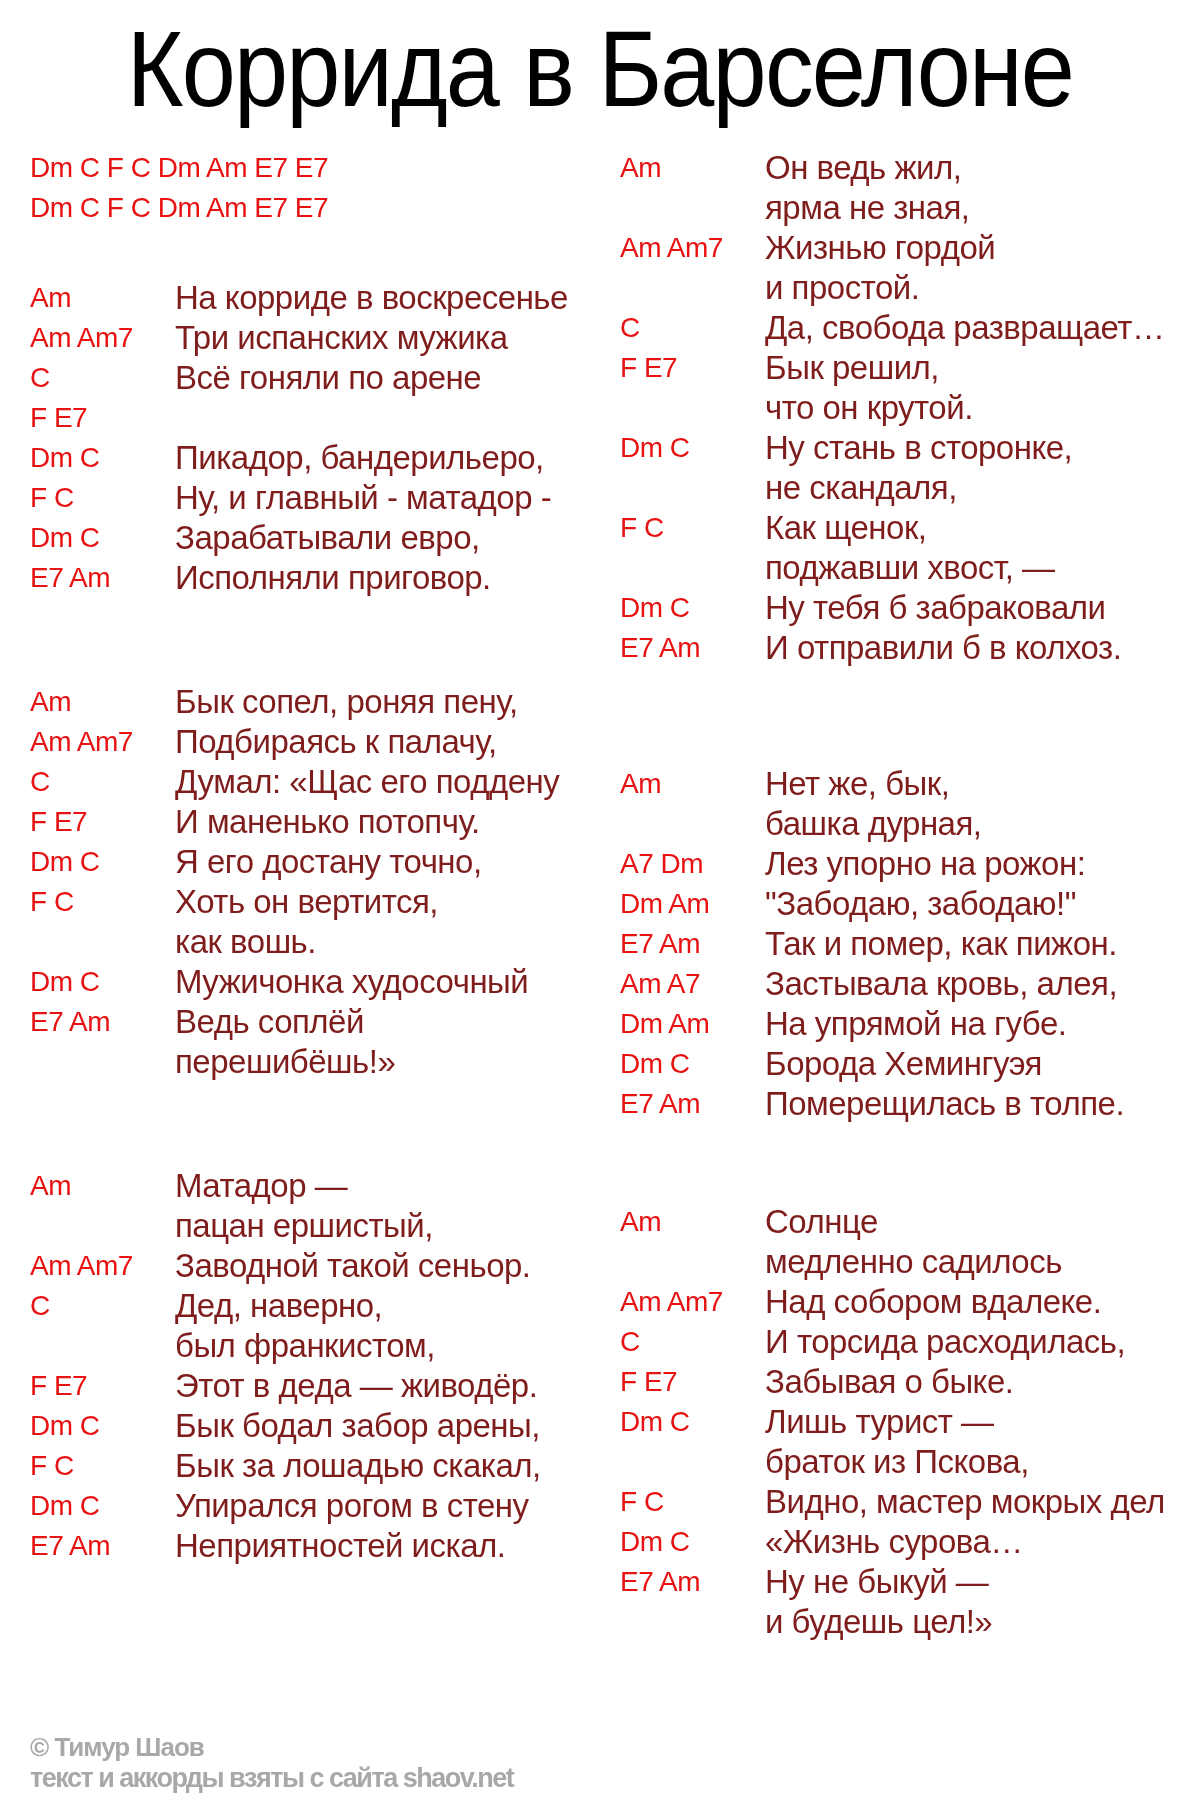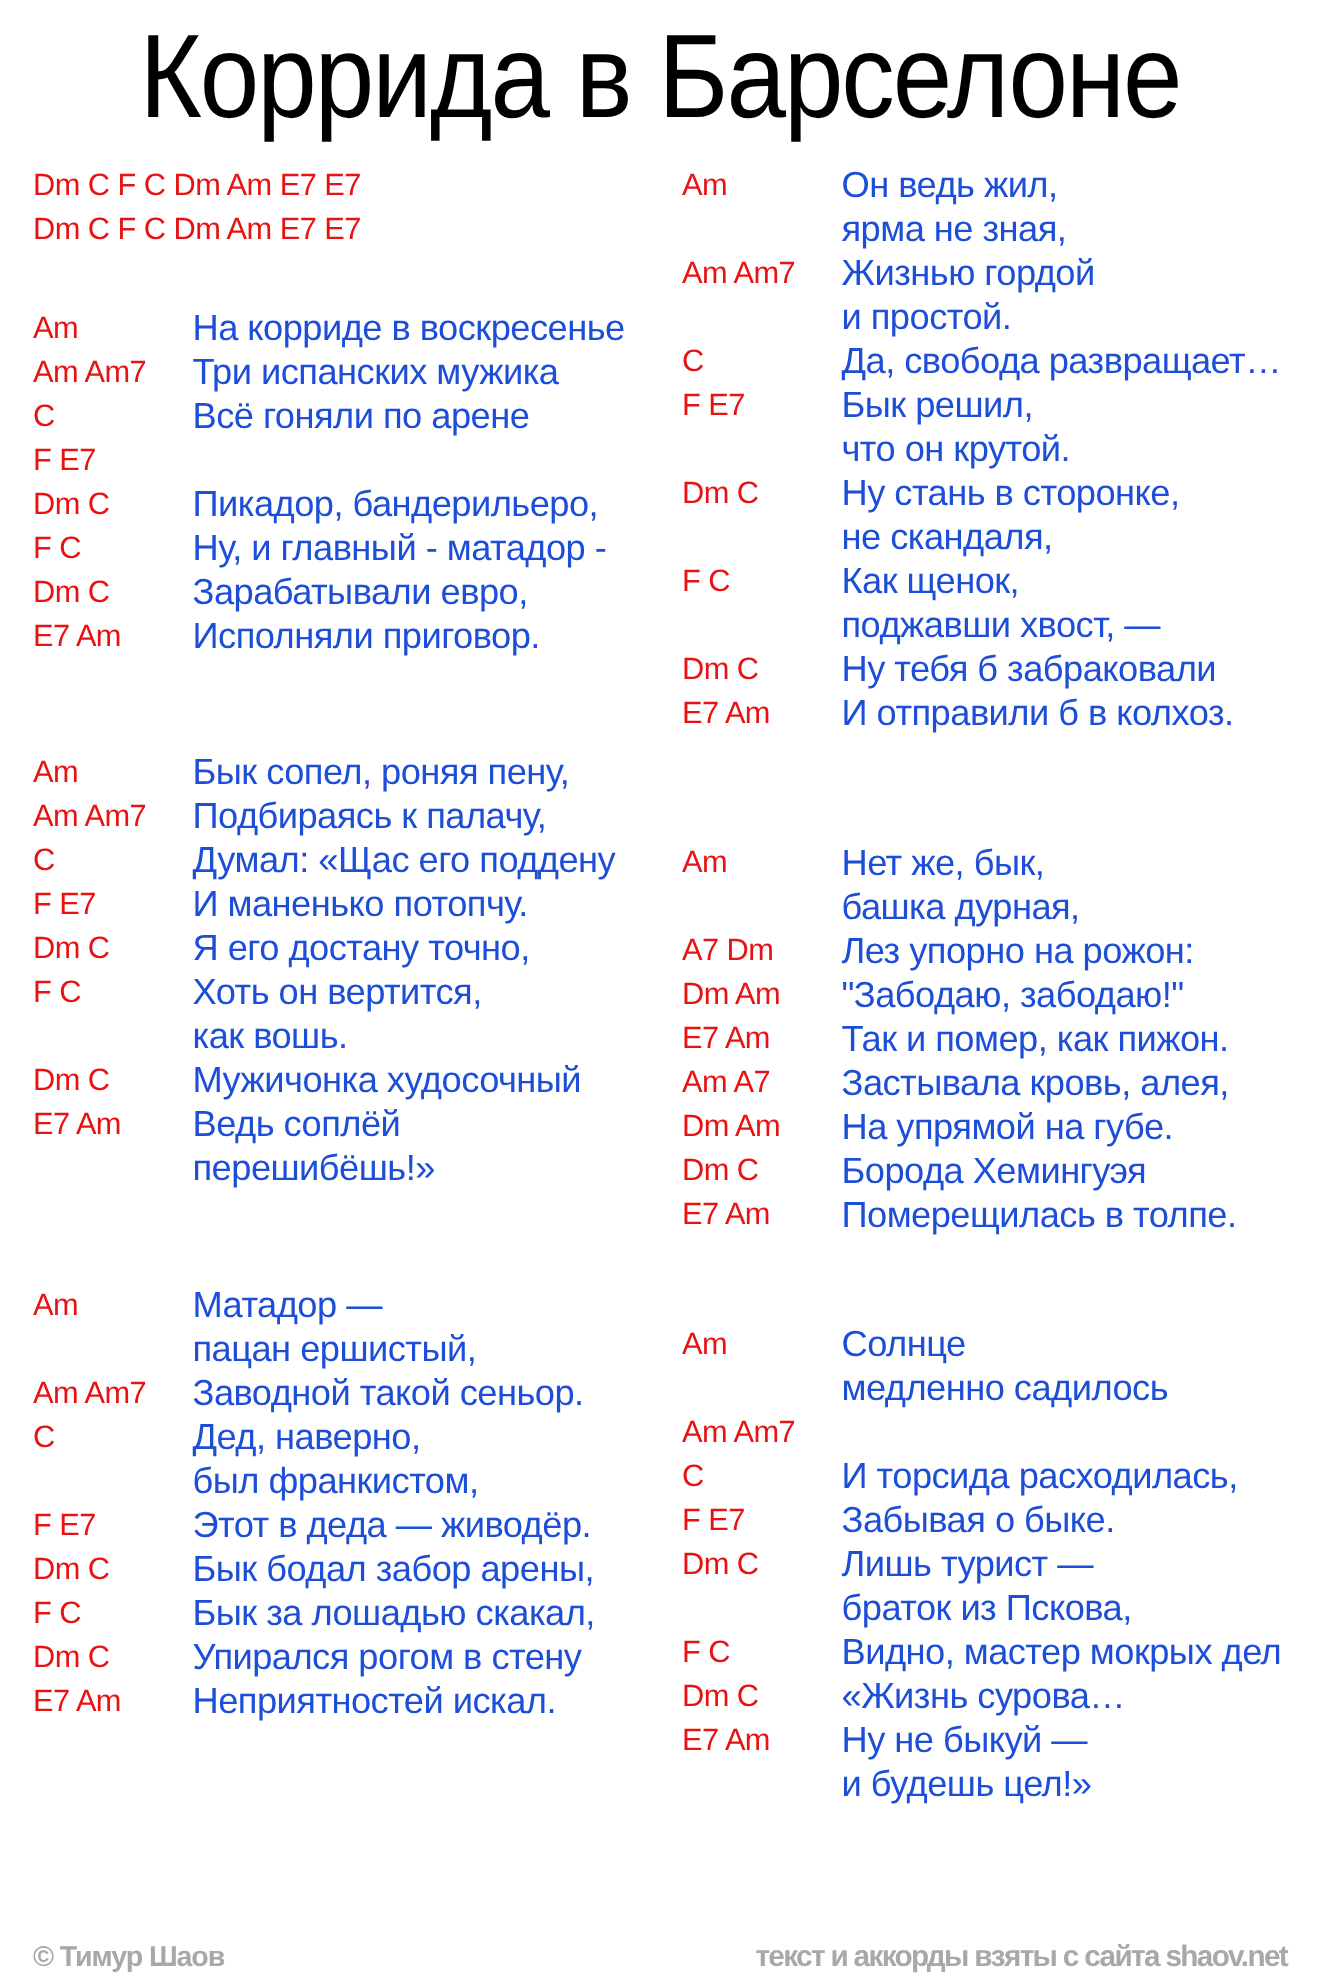--- a/index.html
+++ b/index.html
@@ -61,36 +61,37 @@
     line-height: 40px;
     letter-spacing: -0.5px;
     white-space: nowrap;
     color: var(--chord-color, #e81212);
   }
   .lyrics {
     display: block;
     font-size: 33px;
     line-height: 40px;
     letter-spacing: -0.5px;
-    color: #1d4ed8;
+    color: #7f1d1d;
   }
   .line {
     display: block;
     white-space: nowrap;
   }
   .footer {
     position: absolute;
     left: 30px;
     right: 30px;
     bottom: 18px;
     display: flex;
     justify-content: space-between;
     align-items: baseline;
     font-weight: 700;
     color: var(--footer-color, #a8a8a8);
+    flex-direction: column;
   }
   .footer-left {
     font-size: 26px;
     letter-spacing: -1px;
   }
   .footer-right {
     font-size: 27px;
     letter-spacing: -1.5px;
   }
 </style>
@@ -374,20 +375,23 @@
         <div class="verse">
           <div class="row">
             <span class="chords">Am</span>
             <span class="lyrics">
               <span class="line">Солнце</span>
               <span class="line">медленно садилось</span>
             </span>
           </div>
           <div class="row">
             <span class="chords">Am Am7</span>
+            <span class="lyrics">
+              <span class="line">Над собором вдалеке.</span>
+            </span>
           </div>
           <div class="row">
             <span class="chords">C</span>
             <span class="lyrics">
               <span class="line">И торсида расходилась,</span>
             </span>
           </div>
           <div class="row">
             <span class="chords">F E7</span>
             <span class="lyrics">

